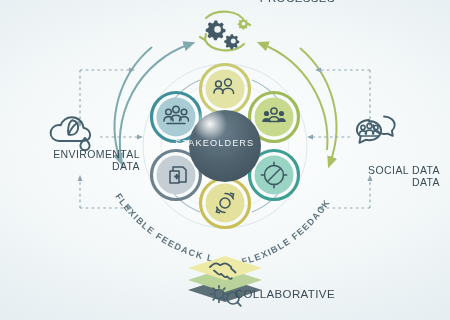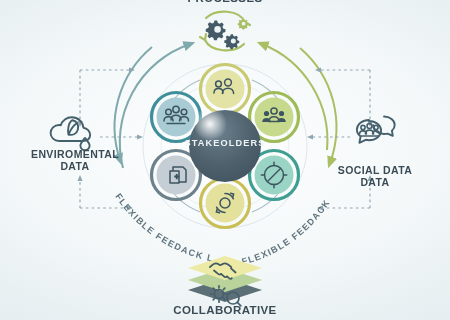--- a/index.html
+++ b/index.html
@@ -8,31 +8,31 @@
     width:450px;height:320px;overflow:hidden;
     font-family:"Liberation Sans",sans-serif;
     background:
       radial-gradient(120% 95% at 50% 46%, #fdfefe 0%, #f4f8f9 38%, #e6eef1 68%, #dbe6ea 100%);
     color:#3c4d57;
     position:relative;
   }
   #stage{position:absolute;inset:0;}
   svg.layer{position:absolute;left:0;top:0;width:450px;height:320px;overflow:visible;}
   .lbl{
-    position:absolute;text-align:center;font-weight:bold;
+    position:absolute;text-align:right;font-weight:normal;
     letter-spacing:.4px;color:#3a4b55;line-height:1.18;
     white-space:pre-line;
   }
   #lbl-processes{left:115px;top:-8px;width:220px;font-size:11.5px;}
-  #lbl-collab{left:115px;top:304px;width:220px;font-size:11.5px;}
+  #lbl-collab{left:115px;top:288px;width:220px;font-size:11.5px;}
   #lbl-env{left:10px;top:148px;width:130px;font-size:10.5px;}
   #lbl-social{left:310px;top:164px;width:130px;font-size:10.5px;}
   #hub-text{
-    position:absolute;left:175px;top:138px;width:100px;text-align:center;
-    font-size:9.2px;font-weight:bold;letter-spacing:1.1px;color:#eef4f6;
+    position:absolute;left:175px;top:138px;width:100px;
+    font-size:9.2px;font-weight:normal;letter-spacing:1.1px;color:#eef4f6;
   }
   .loop-txt{font-size:9px;font-weight:bold;letter-spacing:1.3px;fill:#5f737d;}
 </style>
 </head>
 <body>
 
 <div id="stage">
 
   <svg class="layer" viewBox="0 0 450 320">
     <defs>

